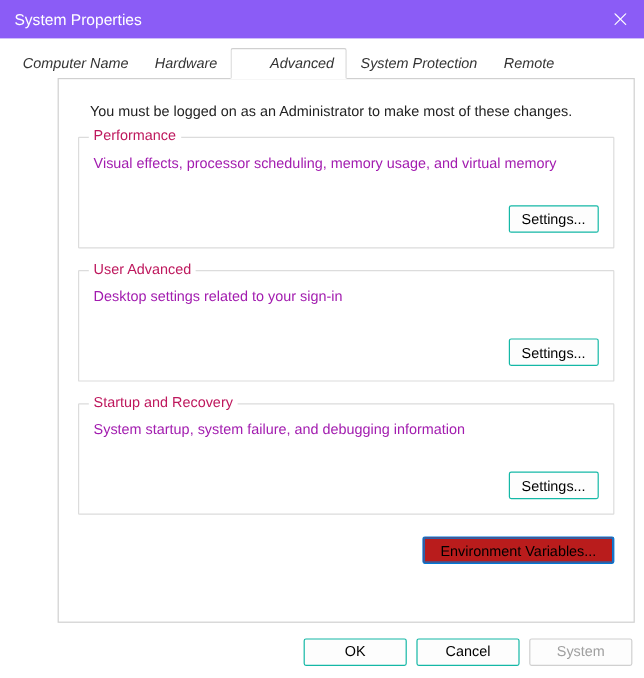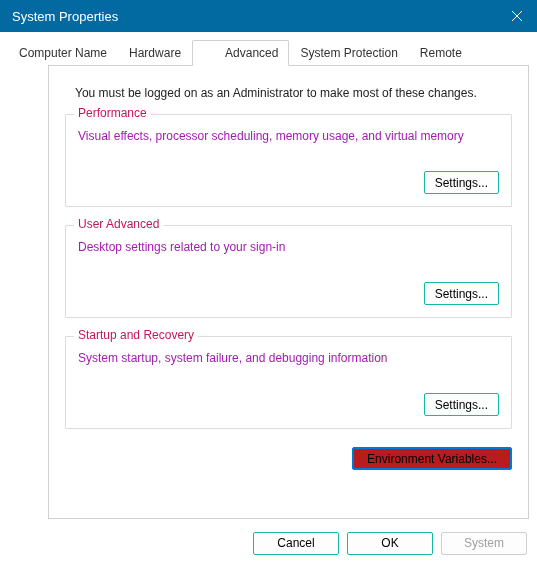--- a/index.html
+++ b/index.html
@@ -7,21 +7,21 @@
     margin: 0;
     font-family: "Segoe UI", Tahoma, sans-serif;
     font-size: 12px;
     background: #fff;
     width: 537px;
     height: 565px;
     overflow: hidden;
     color: #000;
   }
   .titlebar {
-    background: #0369a1;
+    background: #8b5cf6;
     color: #fff;
     height: 32px;
     display: flex;
     align-items: center;
     padding: 0 12px;
     font-size: 13px;
   }
   .titlebar-title { flex: 1; }
   .titlebar-close {
     width: 40px;
@@ -44,20 +44,21 @@
   }
   .tab {
     padding: 5px 10px 5px 10px;
     border: 1px solid transparent;
     border-bottom: none;
     color: #333;
     cursor: pointer;
     background: transparent;
     font-size: 12px;
     position: relative;
+    font-style: italic;
   }
   .tab.active {
     background: #fff;
     border-color: #d0d0d0;
     border-bottom: 1px solid #fff;
     margin-bottom: -1px;
     border-radius: 2px 2px 0 0;
     padding-left: 32px;
   }
   .tabpage {
@@ -197,16 +198,16 @@
 
     <div class="env-row">
       <button class="btn highlight env-btn">Environment Variables...</button>
     </div>
 
   </div>
 
 </div>
 
 <div class="footer">
+  <button class="btn">OK</button>
   <button class="btn">Cancel</button>
-  <button class="btn">OK</button>
   <button class="btn disabled">System</button>
 </div>
 
 </body></html>

